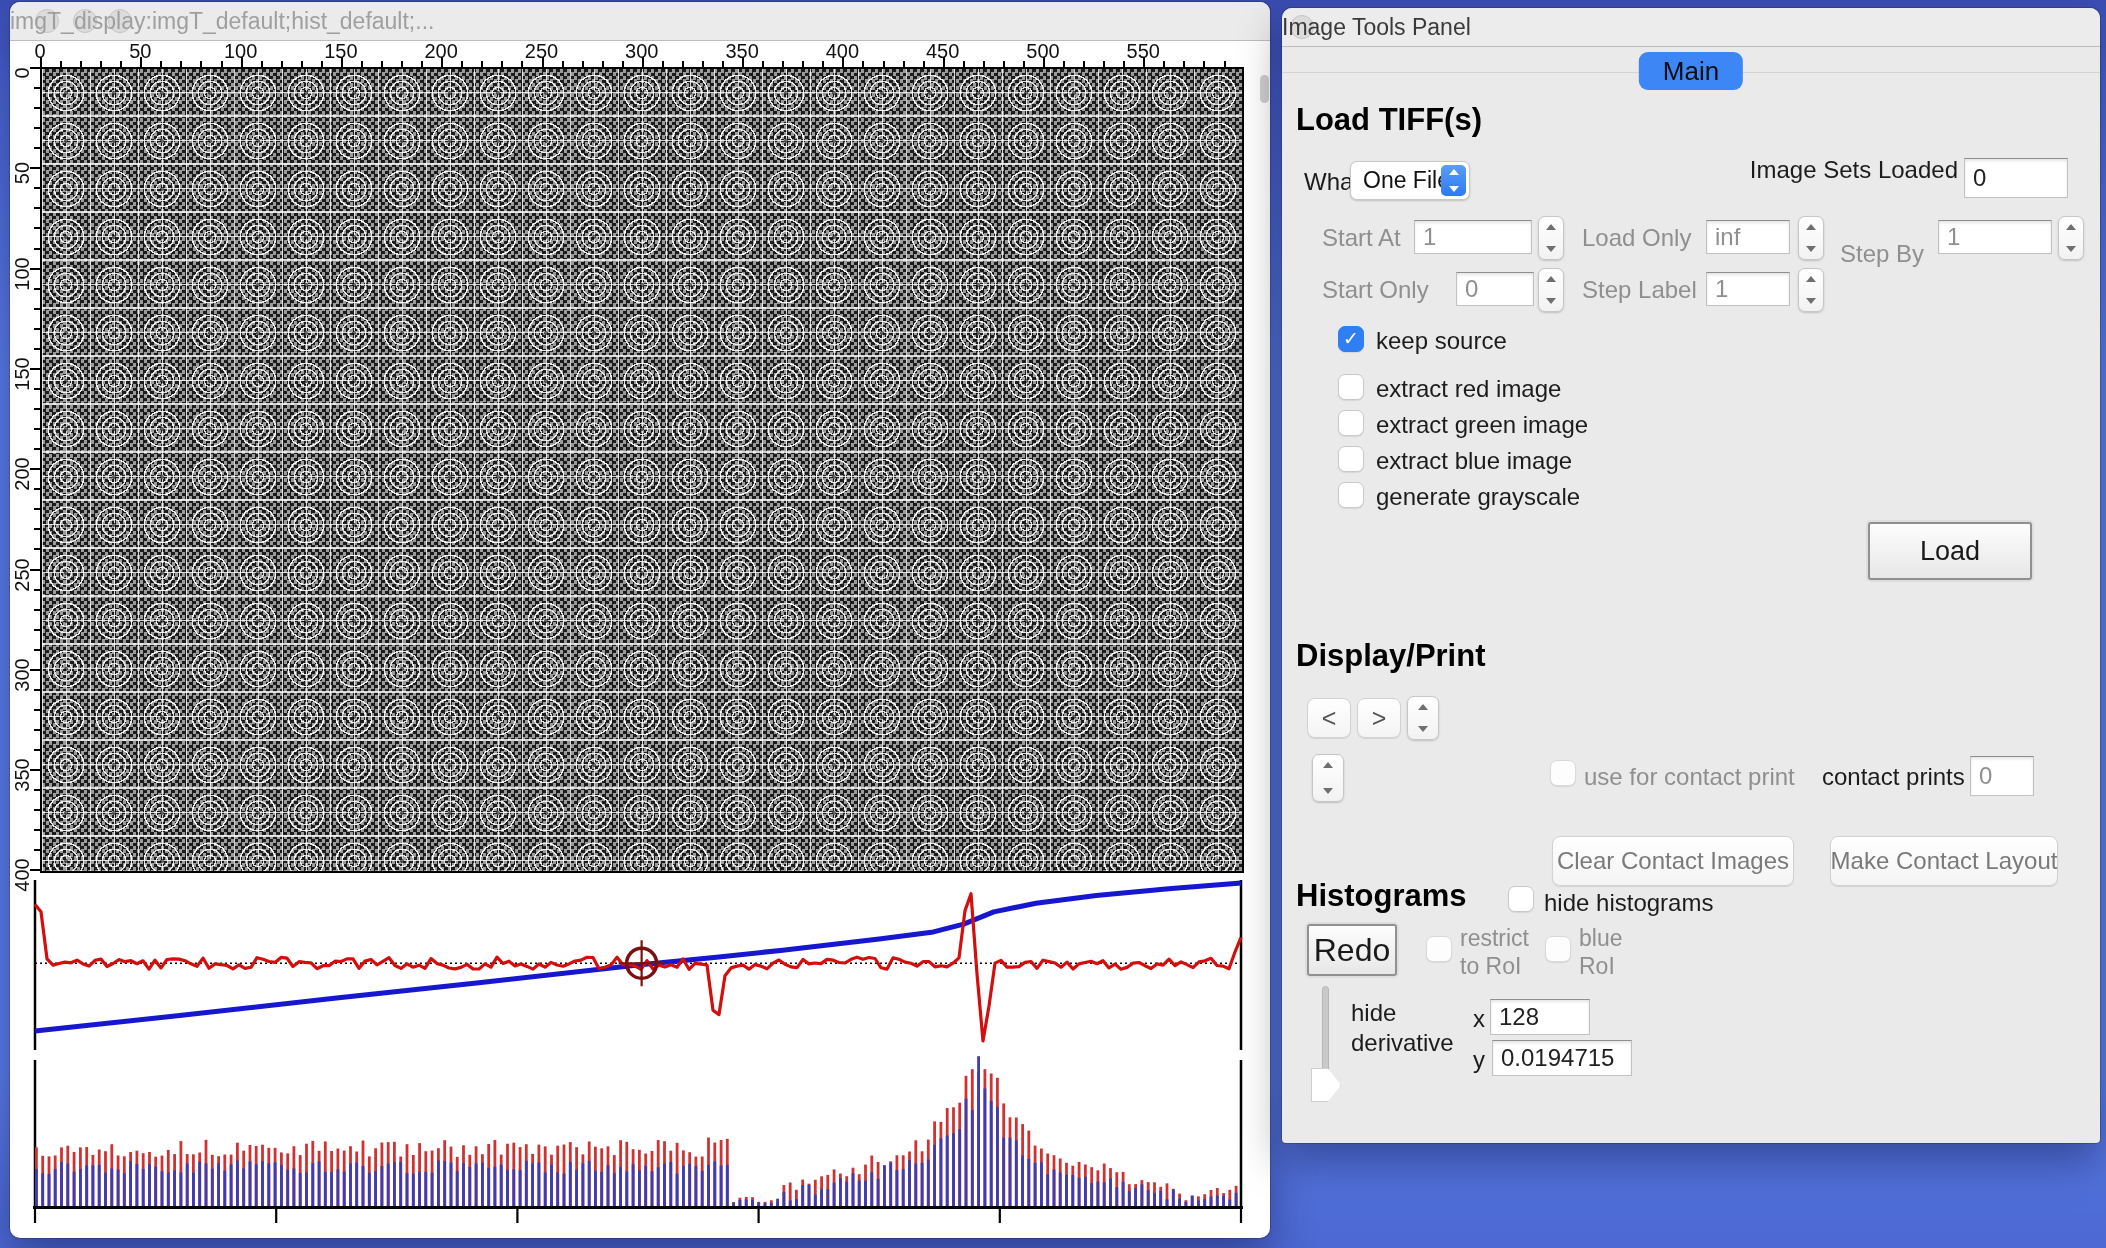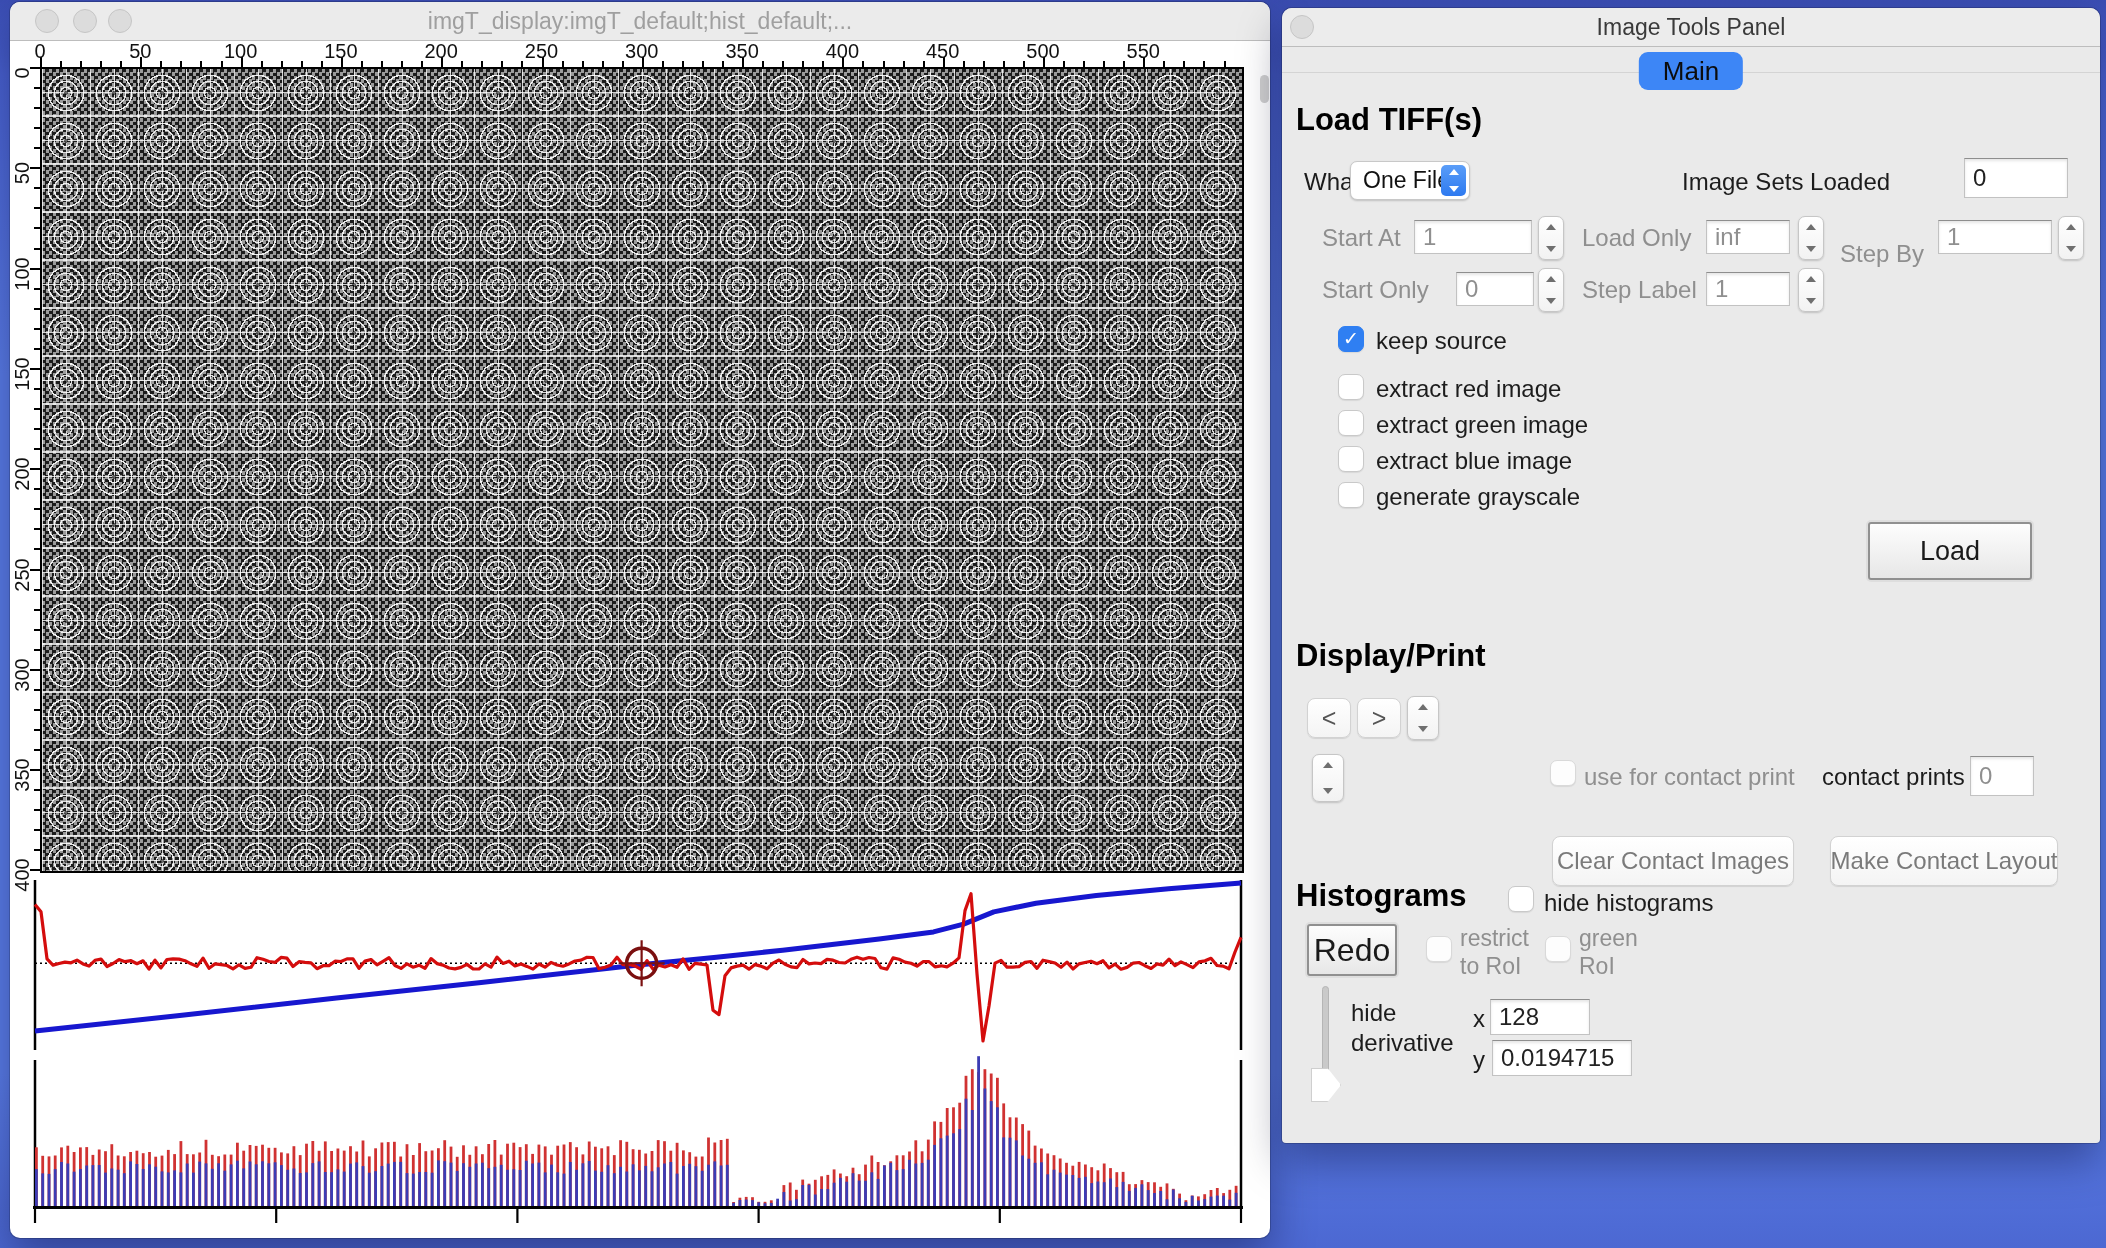--- a/index.html
+++ b/index.html
@@ -5,21 +5,21 @@
   html,body{margin:0;padding:0;}
   body{width:2106px;height:1248px;overflow:hidden;position:relative;
        font-family:"Liberation Sans","DejaVu Sans",sans-serif;}
   .desktop{position:absolute;inset:0;
     background:linear-gradient(180deg,#3b4eb4 0%,#4a63d2 6%,#5b7ee9 30%,#5b7ee9 86%,#4c68d2 100%);}
   .window{position:absolute;background:#fff;border-radius:10px;
     box-shadow:0 18px 44px rgba(0,0,40,.38),0 0 0 1px rgba(0,0,0,.18);}
   .titlebar{position:absolute;left:0;right:0;top:0;height:38px;background:#ebebeb;
     border-radius:10px 10px 0 0;border-bottom:1px solid #bdbdbd;}
   .title-text{position:absolute;left:0;right:0;top:0;height:38px;line-height:38px;
-    text-align:center;font-size:23px;color:#9f9f9f;white-space:nowrap;}
+    text-align:left;font-size:23px;color:#9f9f9f;white-space:nowrap;}
   .title-text.dark{color:#3a3a3a;}
   .light{position:absolute;top:7px;width:24px;height:24px;border-radius:50%;
     background:#dcdcdc;border:1px solid #c6c6c6;box-sizing:border-box;}
   
   .left-window{left:10px;top:2px;width:1260px;height:1236px;}
   #top-ruler{position:absolute;left:30px;top:40px;width:1208px;height:25px;}
   #left-ruler{position:absolute;left:2px;top:65px;width:28px;height:810px;}
   .vtick{position:absolute;bottom:0;width:2px;height:6px;background:#000;}
   .vtick.major{height:10px;}
   .rlabel{position:absolute;top:-2px;width:60px;text-align:center;font-size:20px;color:#111;}
@@ -648,21 +648,21 @@
     <div class="tab-divider"></div>
     <div class="tab">Main</div>
 
     <div class="h1" style="left:14px;top:94px">Load TIFF(s)</div>
 
     <div class="lbl" style="left:22px;top:160px">What</div>
     <div class="popup" style="left:68px;top:153px;width:118px;height:37px">
       <span class="popup-text">One File</span>
       <span class="popup-cap"></span>
     </div>
-    <div class="lbl" style="left:400px;top:160px;width:276px;">Image Sets Loaded</div>
+    <div class="lbl" style="left:400px;top:148px;width:276px;text-align:right">Image Sets Loaded</div>
     <div class="field" style="left:682px;top:150px;width:104px;height:40px">
       <span>0</span>
     </div>
 
     <div class="lbl gray" style="left:40px;top:216px">Start At</div>
     <div class="field gray" style="left:132px;top:212px;width:118px;height:34px">
       <span>1</span>
     </div>
     <div class="spin" style="left:256px;top:208px;width:24px;height:42px"></div>
     <div class="lbl gray" style="left:300px;top:216px">Load Only</div>
@@ -720,21 +720,21 @@
     <div class="cb-box" style="left:226px;top:878px"></div>
     <div class="lbl" style="left:262px;top:881px">hide histograms</div>
     <div class="btn raised" style="left:25px;top:916px;width:86px;height:48px;font-size:32px">Redo</div>
     <div class="cb-box disabled" style="left:144px;top:928px"></div>
     <div class="two-line" style="left:178px;top:916px">
       <div>restrict</div>
       <div>to RoI</div>
     </div>
     <div class="cb-box disabled" style="left:263px;top:928px"></div>
     <div class="two-line" style="left:297px;top:916px">
-      <div>green</div>
+      <div>blue</div>
       <div>RoI</div>
     </div>
     <div class="slider-track" style="left:40px;top:978px;height:94px"></div>
     <div class="slider-thumb" style="left:29px;top:1060px"></div>
     <div class="two-line dark" style="left:69px;top:990px">
       <div>hide</div>
       <div>derivative</div>
     </div>
     <div class="lbl" style="left:191px;top:997px">x</div>
     <div class="field" style="left:208px;top:991px;width:100px;height:36px">

